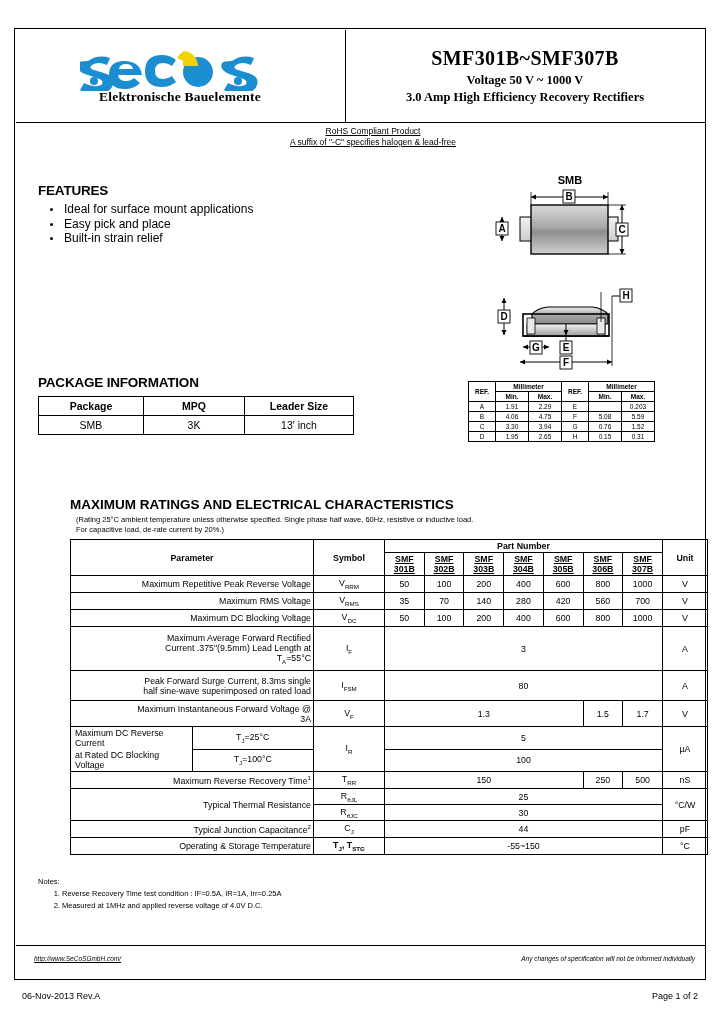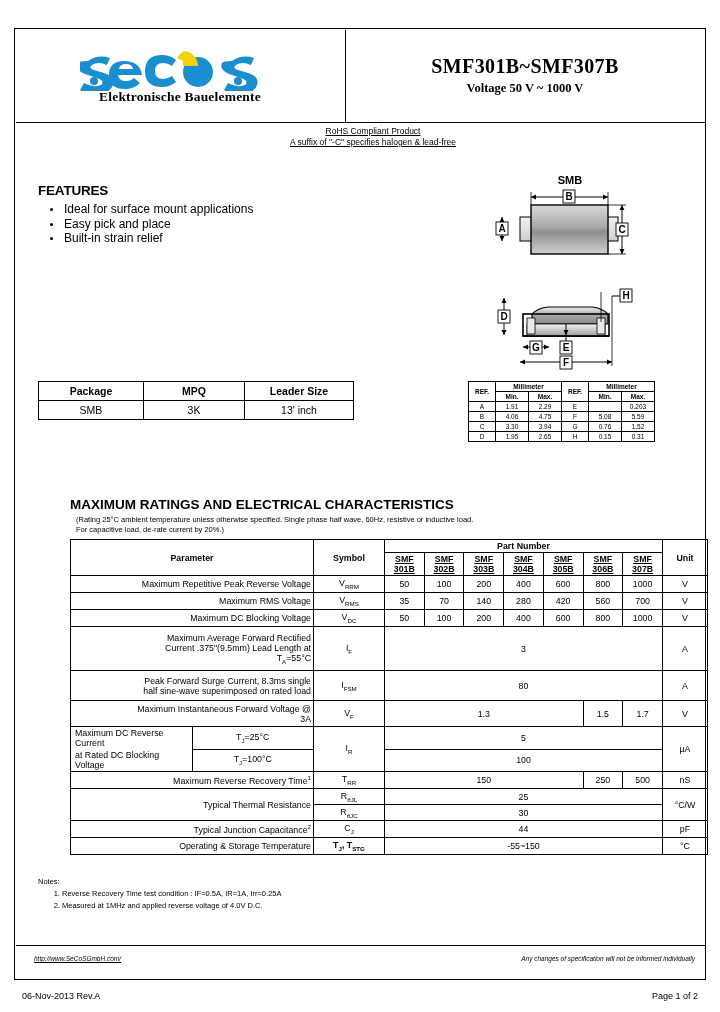--- a/index.html
+++ b/index.html
@@ -107,39 +107,41 @@
           </g>
           <path d="M103 4 a15 15 0 0 1 15 15 l-15 0 z" fill="#f2d200"></path>
           <path d="M97 11 a17 17 0 0 1 8 -7 l5 13 z" fill="#f2d200"></path>
         </svg>
       </div>
       <div class="logo-sub">Elektronische Bauelemente</div>
     </div>
     <div class="hdr-right">
       <div class="title">SMF301B~SMF307B</div>
       <div class="subt1">Voltage 50 V ~ 1000 V</div>
+      <div class="subt2">3.0 Amp High Efficiency Recovery Rectifiers</div>
     </div>
   </div>
 
   <div class="rohs">
     <div>RoHS Compliant Product</div>
     <div>A suffix of "-C" specifies halogen &amp; lead-free</div>
   </div>
 
   <div id="features">
     <div class="sec-title">FEATURES</div>
     <ul class="bul">
       <li>Ideal for surface mount applications</li>
       <li>Easy pick and place</li>
       <li>Built-in strain relief</li>
     </ul>
   </div>
 
 
   <div id="pkginfo">
+    <div class="sec-title">PACKAGE INFORMATION</div>
     <table class="pkg">
       <tbody>
           <tr>
         <th class="c1">Package</th>
         <th class="c2">MPQ</th>
         <th class="c3">Leader Size</th>
       </tr>
       <tr>
         <td>SMB</td>
         <td>3K</td>

